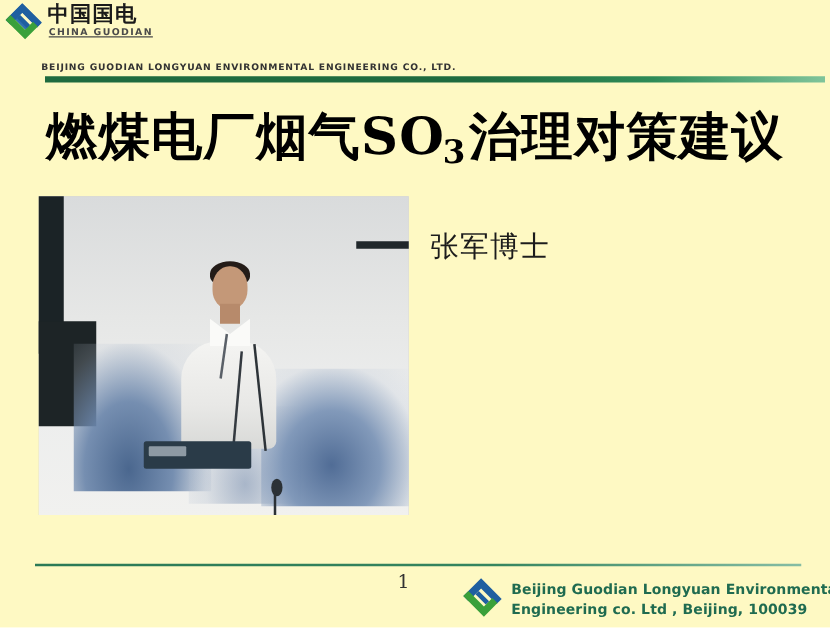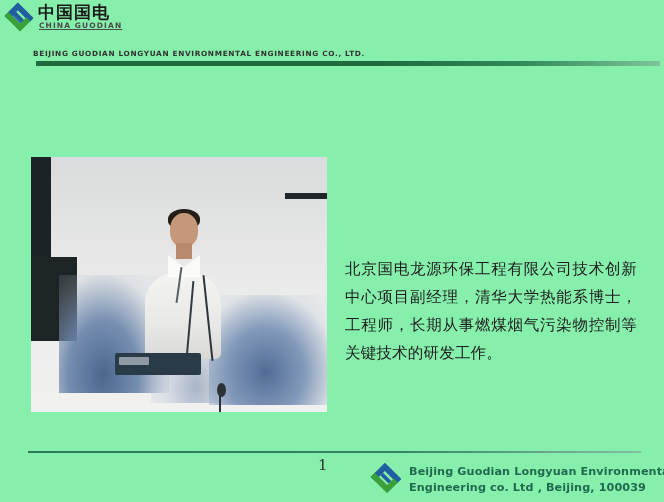--- a/index.html
+++ b/index.html
@@ -7,21 +7,21 @@
     padding: 0;
     background: #ffffff;
   }
   body {
     font-family: "DejaVu Sans", "Liberation Sans", sans-serif;
   }
   #slide {
     position: relative;
     width: 664px;
     height: 502px;
-    background: #86efac;
+    background: #fef9c3;
     overflow: hidden;
   }
 
   
   .header-logo-mark {
     position: absolute;
     left: 2px;
     top: 2px;
     width: 34px;
     height: 30px;
@@ -353,20 +353,23 @@
       <path d="M28 24.5 L28 10 L22.5 10 L22.5 19 L6 19 L6 24.5 Z" fill="#3aa03a"></path>
       <path d="M11.5 13.5 L22.5 13.5 L22.5 17 L11.5 17 Z" fill="#1f5fa0"></path>
     </g>
   </svg>
 
   <div class="brand-cn">中国国电</div>
   <div class="brand-en">CHINA GUODIAN</div>
   <div class="company-en">BEIJING GUODIAN LONGYUAN ENVIRONMENTAL ENGINEERING CO., LTD.</div>
   <div class="header-rule"></div>
 
+  <div class="slide-title">
+    <span>燃煤电厂烟气</span><span class="formula">SO</span><span class="formula sub">3</span><span>治理对策建议</span>
+  </div>
 
   <div class="photo">
     <div class="wall"></div>
     <div class="dark-screen"></div>
     <div class="dark-screen2"></div>
     <div class="sheen"></div>
     <div class="ink-mtn-left"></div>
     <div class="ink-mtn-mid"></div>
     <div class="ink-mtn-right"></div>
 
@@ -379,21 +382,21 @@
     <div class="mic-stand"></div>
     <div class="mic-stand2"></div>
     <div class="table-dark"></div>
     <div class="table-dark2"></div>
 
     <div class="mic-head"></div>
     <div class="mic-cable"></div>
 
   </div>
 
-  <div class="speaker-bio">北京国电龙源环保工程有限公司技术创新中心项目副经理，清华大学热能系博士，工程师，长期从事燃煤烟气污染物控制等关键技术的研发工作。</div>
+  <div class="speaker-name">张军博士</div>
 
   <div class="footer-rule"></div>
   <div class="page-number">1</div>
 
   <svg class="footer-logo-mark" viewBox="0 0 34 30">
     <g transform="translate(17,15) rotate(45) translate(-17,-15)">
       <path d="M6 5.5 L6 24.5 L11.5 24.5 L11.5 11 L28 11 L28 5.5 Z" fill="#1f5fa0"></path>
       <path d="M28 24.5 L28 10 L22.5 10 L22.5 19 L6 19 L6 24.5 Z" fill="#3aa03a"></path>
       <path d="M11.5 13.5 L22.5 13.5 L22.5 17 L11.5 17 Z" fill="#1f5fa0"></path>
     </g>

